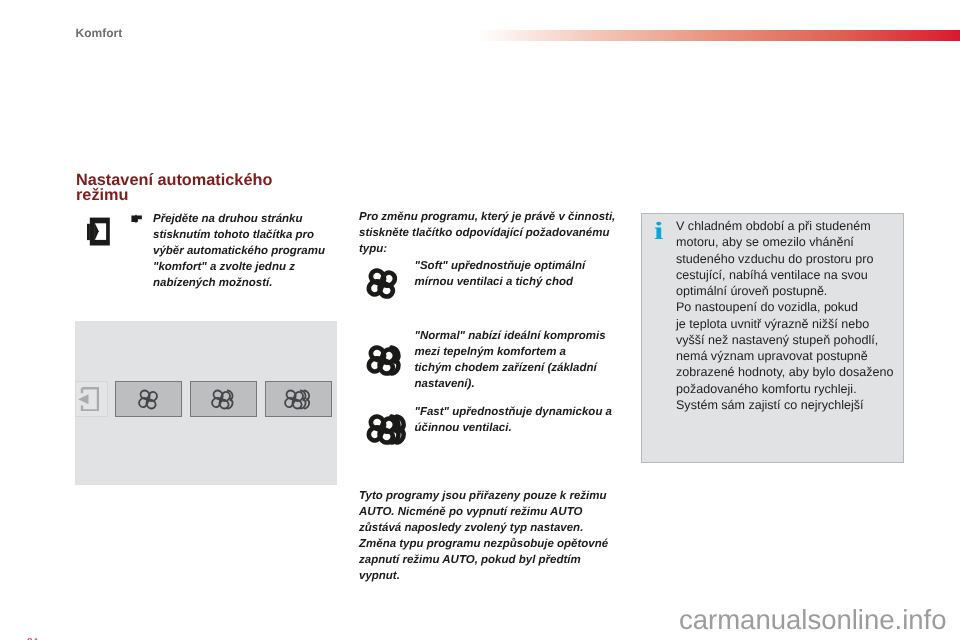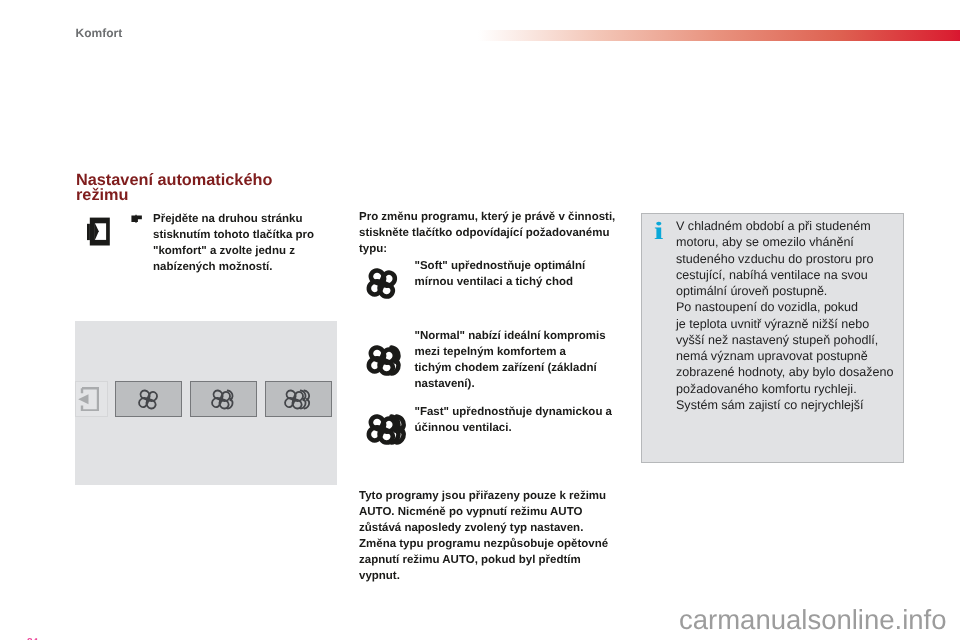--- a/index.html
+++ b/index.html
@@ -7,21 +7,21 @@
   .page{position:absolute;left:0;top:0;width:960px;height:512px;background:#fff;}
 
   
   .chapter{position:absolute;left:75.5px;top:26px;font-size:12px;font-weight:bold;color:#6d6f71;white-space:nowrap;}
   .redbar{position:absolute;left:478px;top:30px;width:482px;height:11px;
     background:linear-gradient(to right,#ffffff 0%,#f3c5b6 25.3%,#e8917d 50.2%,#de6151 75.1%,#da2032 97.9%,#d91630 100%);}
 
   
   .h1{position:absolute;left:76px;top:173px;font-size:16.3px;font-weight:bold;color:#7f1d1d;line-height:14.8px;white-space:nowrap;}
 
-  .bodytext{font-size:11.5px;line-height:16px;color:#1a1a18;font-weight:bold;white-space:nowrap;}
+  .bodytext{font-size:11.5px;line-height:16px;color:#1a1a18;font-weight:bold;white-space:nowrap;font-style:italic;}
 
   
   .colL{position:absolute;left:75px;top:0;}
   .box-icon{position:absolute;left:12.1px;top:217.3px;}
   .hand-icon{position:absolute;left:56.3px;top:210.8px;}
   .instr{position:absolute;left:78px;top:211.3px;}
 
   
   .colM{position:absolute;left:359px;top:0;}
   .intro{position:absolute;left:0;top:209px;}
@@ -68,20 +68,21 @@
       </svg>
     </span>
     <span class="hand-icon">
       <svg width="11.5" height="9.5" viewBox="0 0 11 9">
         <path d="M0.4,1.4 L4.2,1.4 L4.2,0.6 L5.4,0.6 L5.4,1.4 L10.4,1.4 L10.4,5.0 L6.6,5.0 L6.6,7.6 L5.4,7.6 L5.4,8.4 L4.2,8.4 L4.2,7.6 L0.4,7.6 Z" fill="#1a1a18"></path>
       </svg>
     </span>
     <div class="instr bodytext" id="instr">
         <div>Přejděte na druhou stránku</div>
         <div>stisknutím tohoto tlačítka pro</div>
+        <div>výběr automatického programu</div>
         <div>"komfort" a zvolte jednu z</div>
         <div>nabízených možností.</div>
       </div>
   </div>
 
   <div class="colM">
     <div class="intro bodytext" id="intro">
         <div>Pro změnu programu, který je právě v činnosti,</div>
         <div>stiskněte tlačítko odpovídající požadovanému</div>
         <div>typu:</div>

